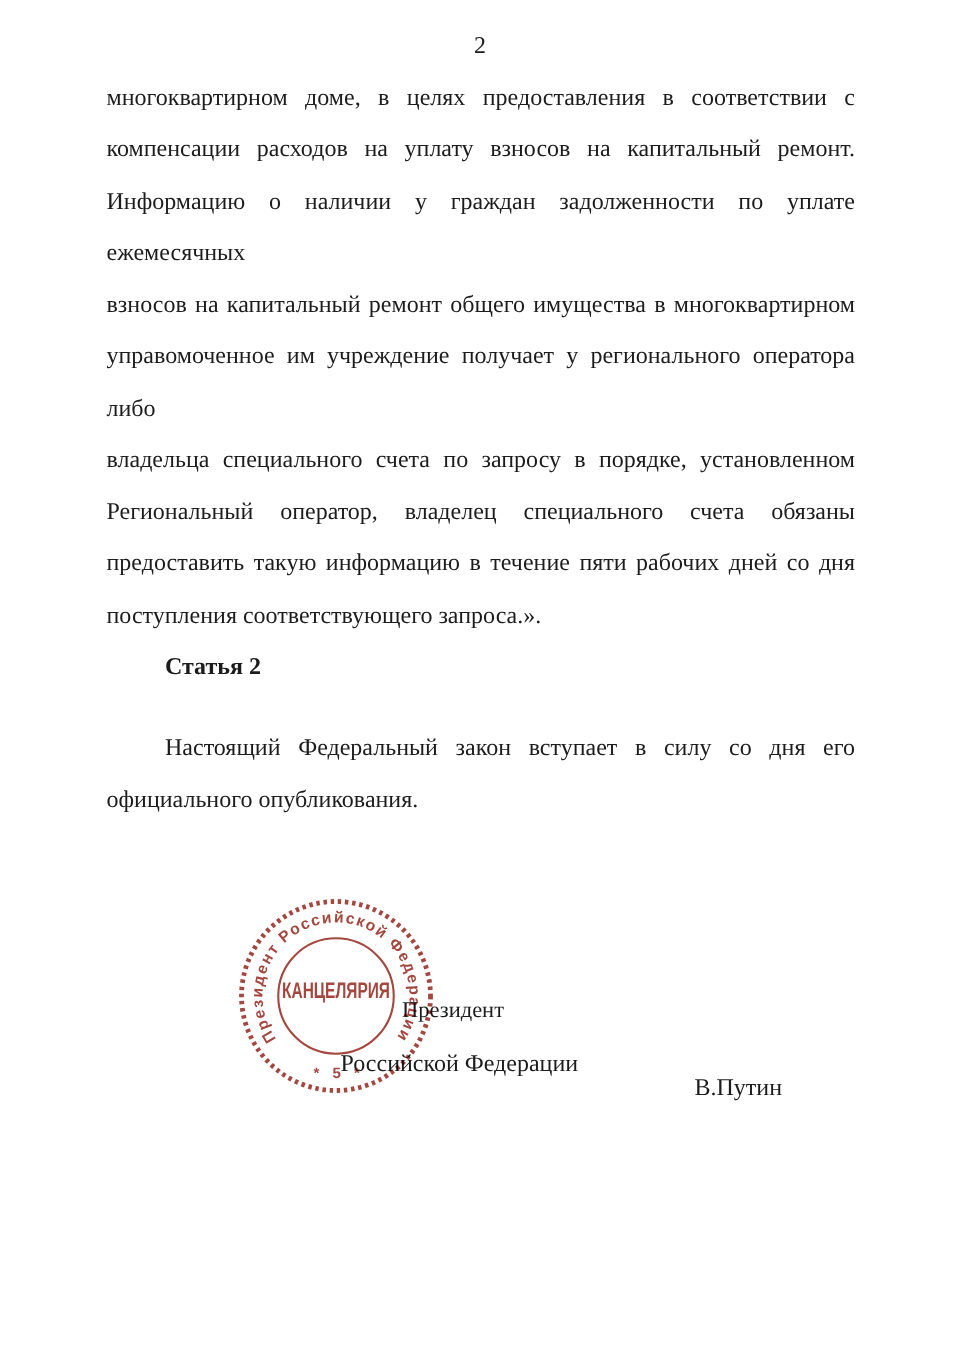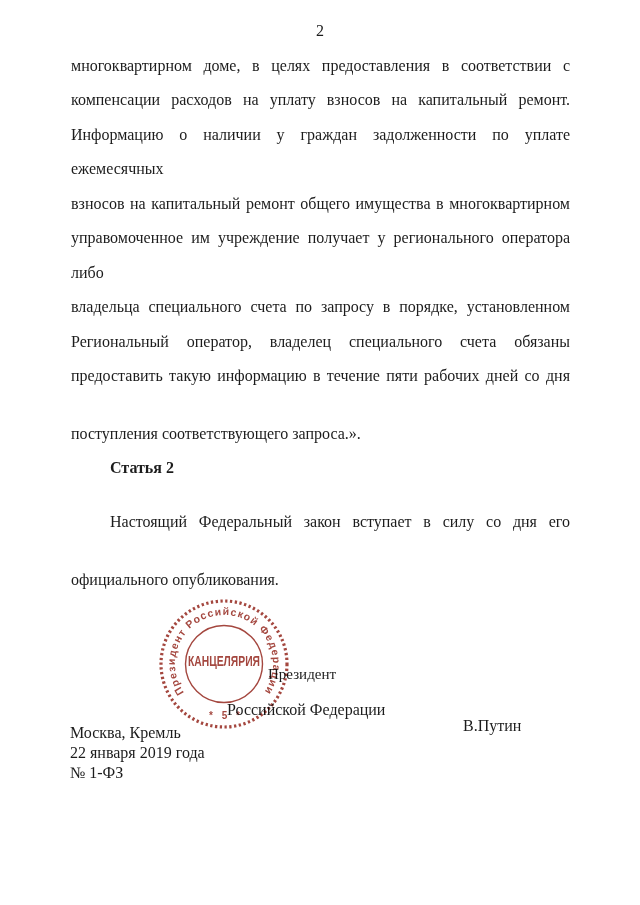--- a/index.html
+++ b/index.html
@@ -23,21 +23,21 @@
   }
   .body-text {
     position: absolute;
     top: 49px; left: 71px;
     width: 499px;
     font-size: 16px;
     line-height: 34.45px;
   }
   .line { width: 499px; }
   .jl { text-align: justify; text-align-last: justify; }
-  .ll { text-align: left; margin-top: 23px; }
+  .ll { text-align: left; }
   .in { padding-left: 39px; margin-top: 20px; }
   .hd { font-weight: bold; padding-left: 39px; }
   .sig-line1 { position: absolute; top: 664px; left: 268px; font-size: 15px; line-height: 20px; }
   .sig-line2 { position: absolute; top: 684px; left: 227px; font-size: 16px; line-height: 20px; margin-top: 16px; }
   .sig-name  { position: absolute; top: 716px; left: 463px; font-size: 16px; line-height: 20px; }
   .footer {
     position: absolute;
     top: 723px; left: 70px;
     font-size: 16px;
     line-height: 19.8px;
@@ -101,19 +101,14 @@
       <circle cx="67" cy="67" r="63" stroke-width="3.2" stroke-dasharray="2.3 2.5"></circle>
       <circle cx="67" cy="67" r="38.5" stroke-width="1.4"></circle>
       <text class="ring-text">
         <textPath href="#ringPath" startOffset="50%" text-anchor="middle" textLength="215" lengthAdjust="spacing">Президент Российской Федерации</textPath>
       </text>
       <text class="center-text" x="67" y="68.5" text-anchor="middle" textLength="72" lengthAdjust="spacingAndGlyphs">КАНЦЕЛЯРИЯ</text>
       <text class="bottom-text" x="69" y="121.5" text-anchor="middle">* 5 *</text>
     </svg>
   </div>
 
-  <div class="footer">
-    <div>Москва, Кремль</div>
-    <div>22 января 2019 года</div>
-    <div>№ 1-ФЗ</div>
-  </div>
 
 </div>
 
 </body></html>

